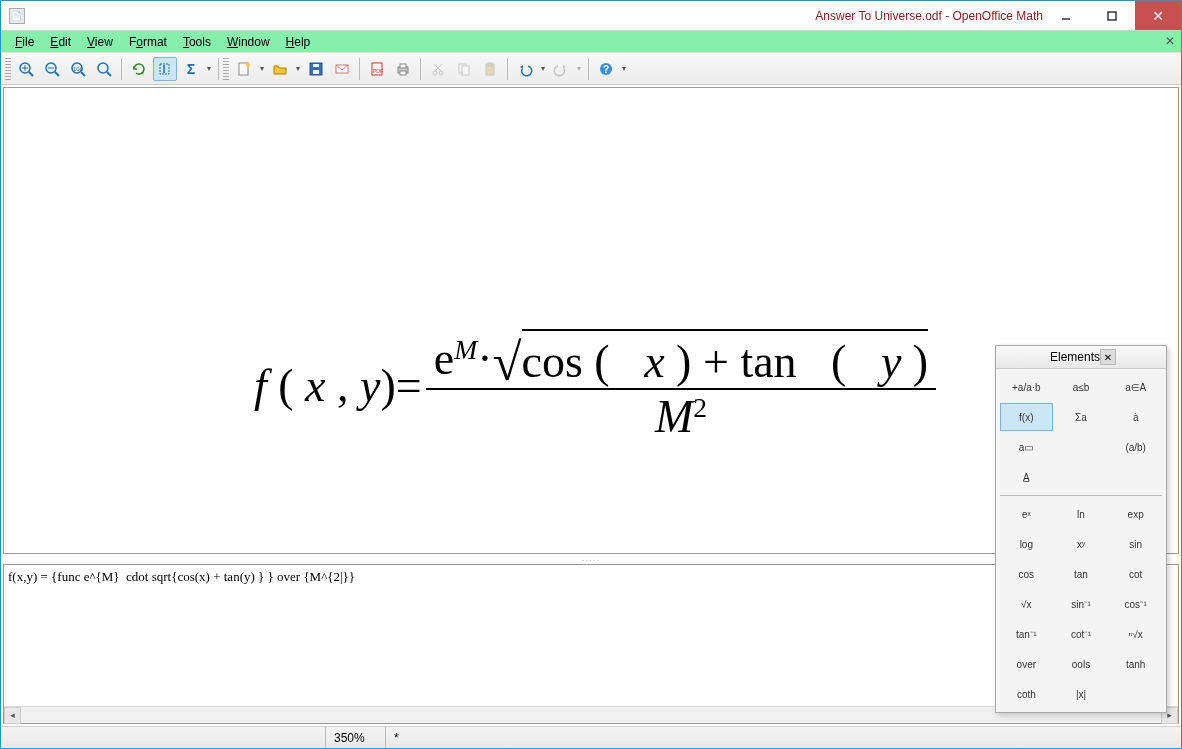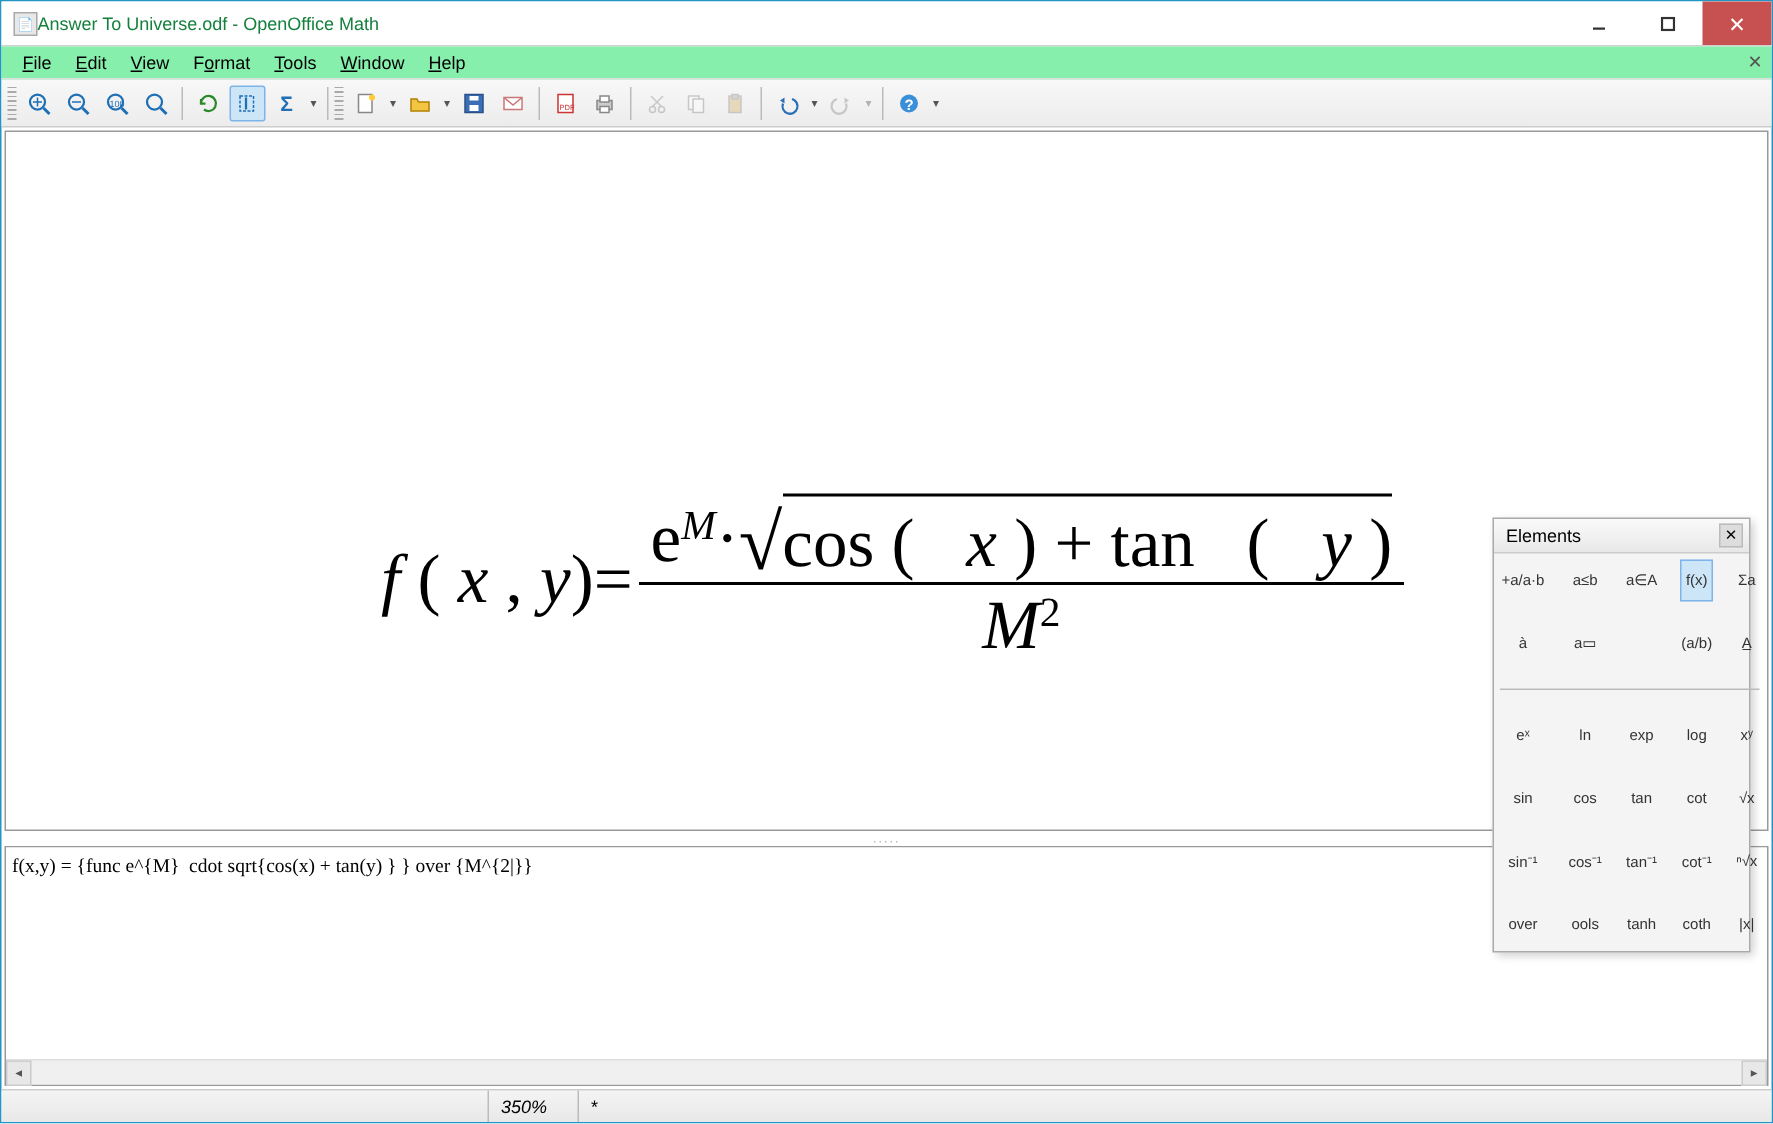--- a/index.html
+++ b/index.html
@@ -30,23 +30,23 @@
     width: 16px; height: 16px;
     margin-left: 8px;
     background: #e8e8e8;
     border: 1px solid #aaa;
     display: flex; align-items: center; justify-content: center;
     font-size: 9px;
     color: #555;
   }
   .titlebar .title {
     flex: 1;
-    text-align: left;
-    font-size: 12px;
-    color: #15803d;
+    text-align: right;
+    font-size: 12px;
+    color: #7f1d1d;
   }
   .titlebar .win-controls {
     display: flex;
     height: 100%;
   }
   .titlebar .win-btn {
     width: 46px;
     display: flex;
     align-items: center;
     justify-content: center;
@@ -178,37 +178,37 @@
     top: 260px;
     width: 172px;
     background: #f4f4f4;
     border: 1px solid #aaa;
     box-shadow: 2px 2px 6px rgba(0,0,0,0.2);
     font-size: 11px;
   }
   .elements .panel-title {
     display: flex;
     align-items: center;
-    justify-content: space-between;
+    justify-content: center;
     padding: 3px 4px 3px 8px;
     background: linear-gradient(#fafafa,#e8e8e8);
     border-bottom: 1px solid #ccc;
     font-size: 12px;
   }
   .elements .panel-title .close {
     width: 16px; height: 16px;
     background: #ddd;
     border: 1px solid #bbb;
     display:flex;align-items:center;justify-content:center;
     font-size: 10px;
   }
   .el-grid {
     display: grid;
-    grid-template-columns: repeat(5, 1fr);
-    gap: 14px;
+    grid-template-columns: repeat(3, 1fr);
+    gap: 2px;
     padding: 4px;
   }
   .el-btn {
     height: 28px;
     display: flex;
     align-items: center;
     justify-content: center;
     font-family: "Segoe UI", sans-serif;
     font-size: 10px;
     color: #333;
@@ -276,21 +276,21 @@
     font-size: 12px;
     padding-left: 4px;
   }
   .statusbar .cell {
     border-left: 1px solid #bbb;
     padding: 0 8px;
     height: 100%;
     display:flex;align-items:center;
   }
   .statusbar .cell:first-child { border-left: none; width: 320px; }
-  .statusbar .cell.zoom { width: 60px; font-style: italic; }
+  .statusbar .cell.zoom { width: 60px; }
 </style>
 </head>
 <body>
 
 <div class="window">
 
   <div class="titlebar">
     <div class="app-icon">📄</div>
     <div class="title">Answer To Universe.odf - OpenOffice Math</div>
     <div class="win-controls">

